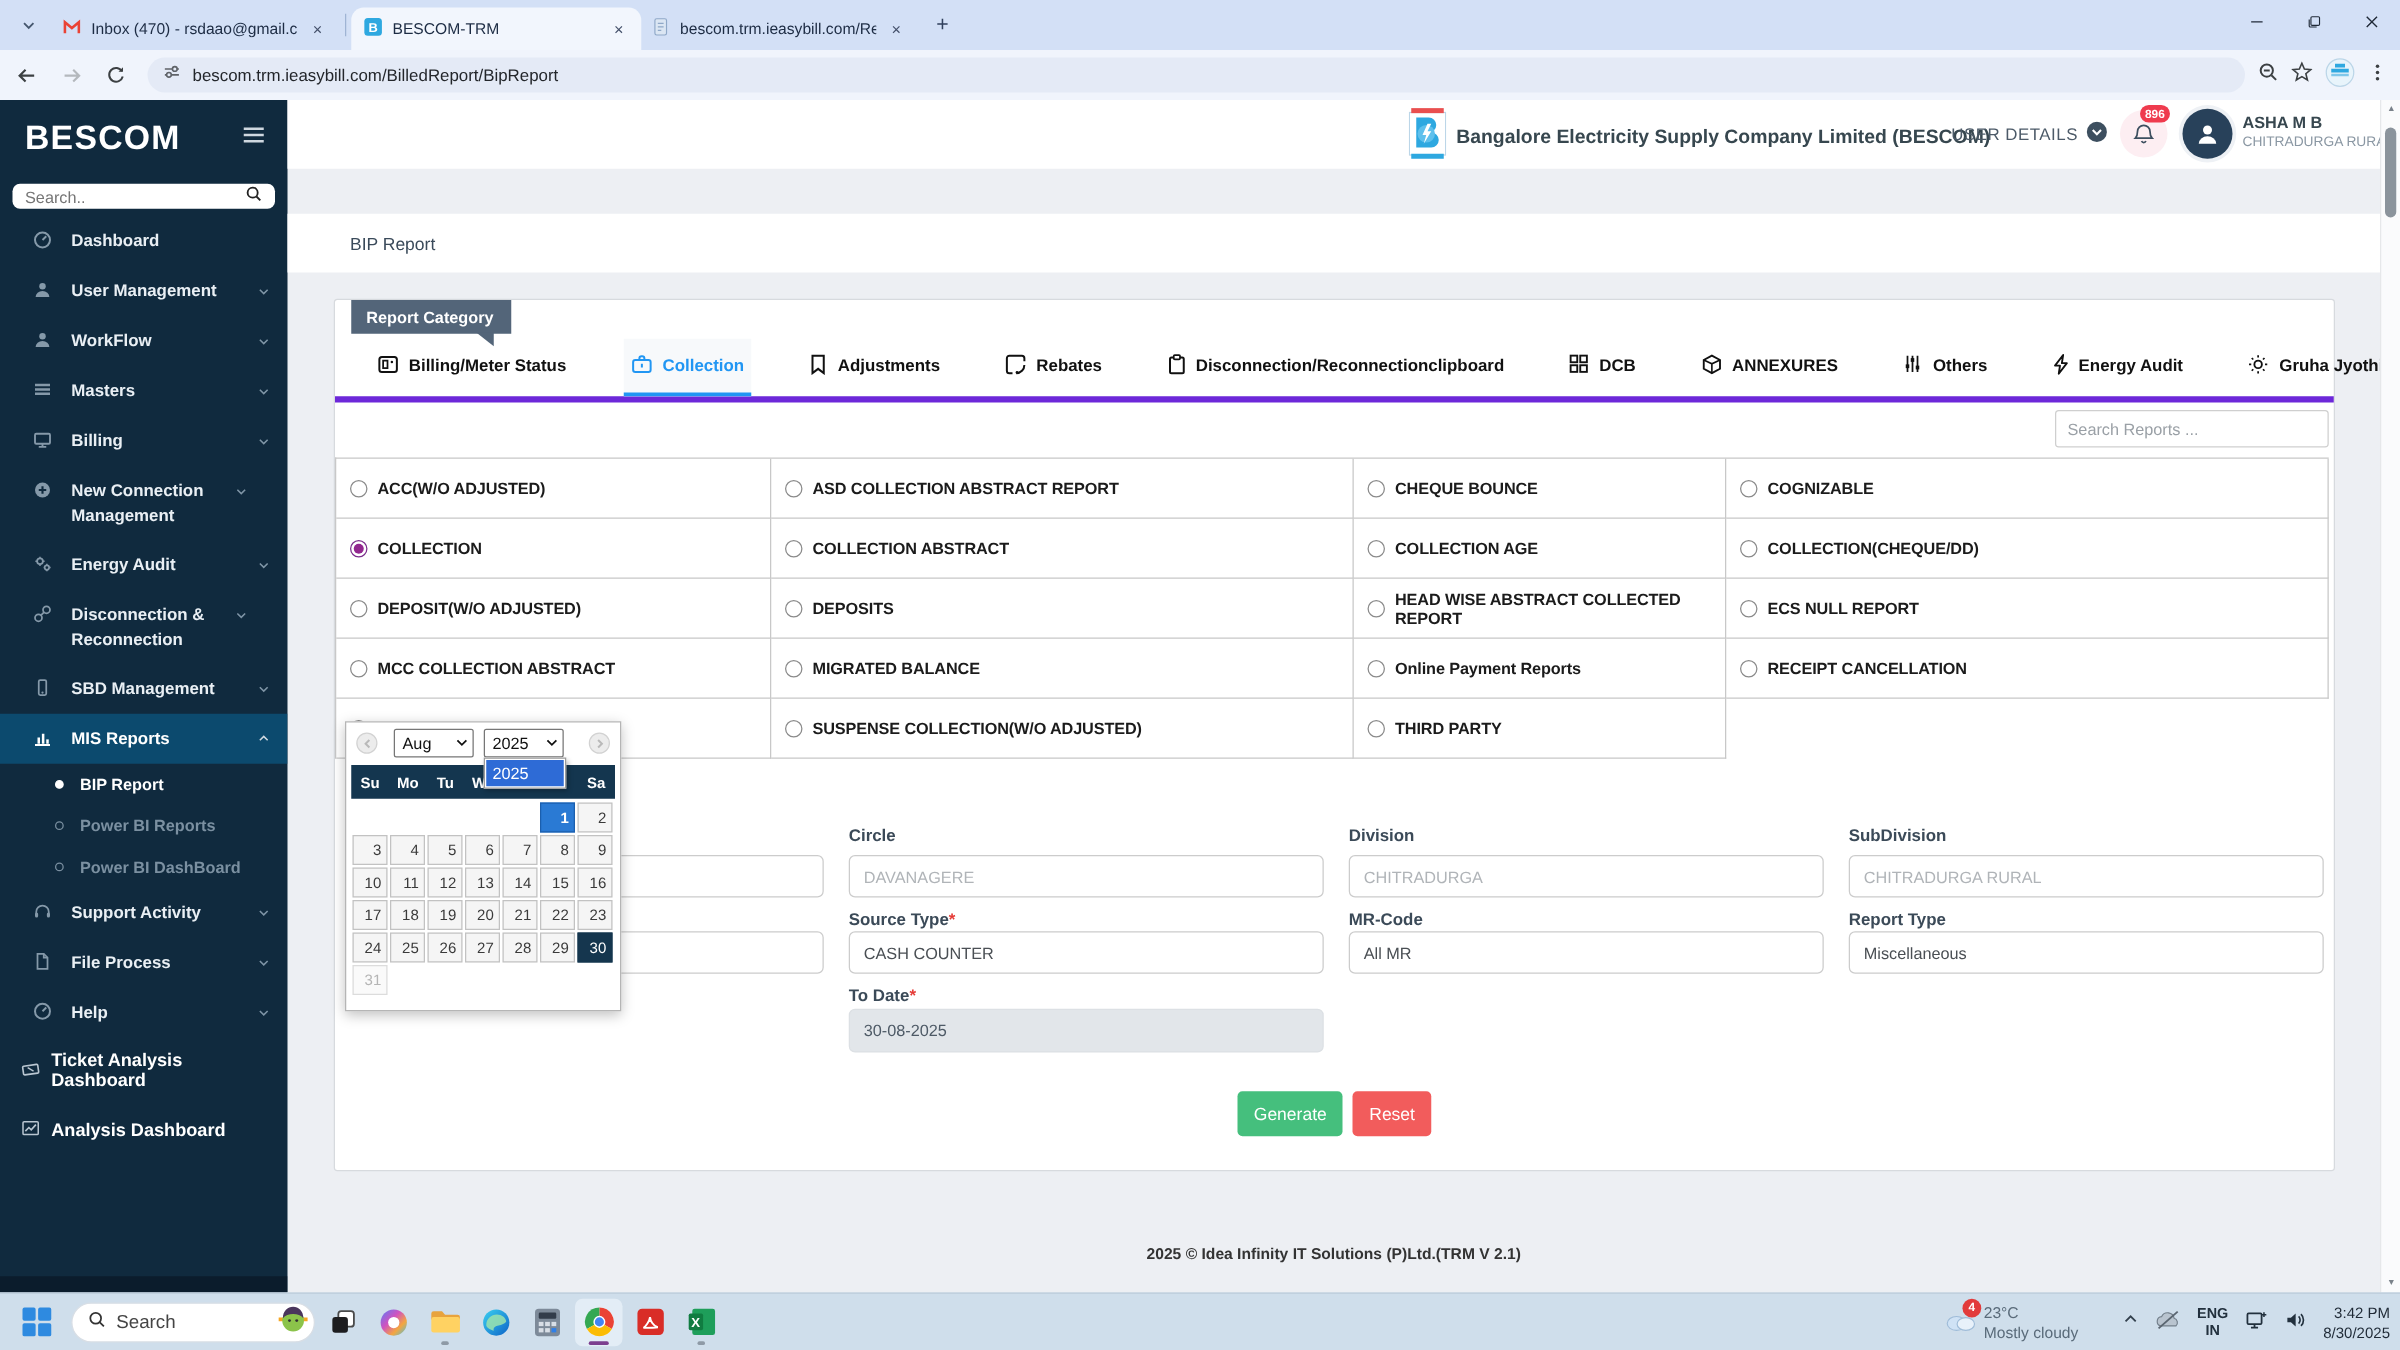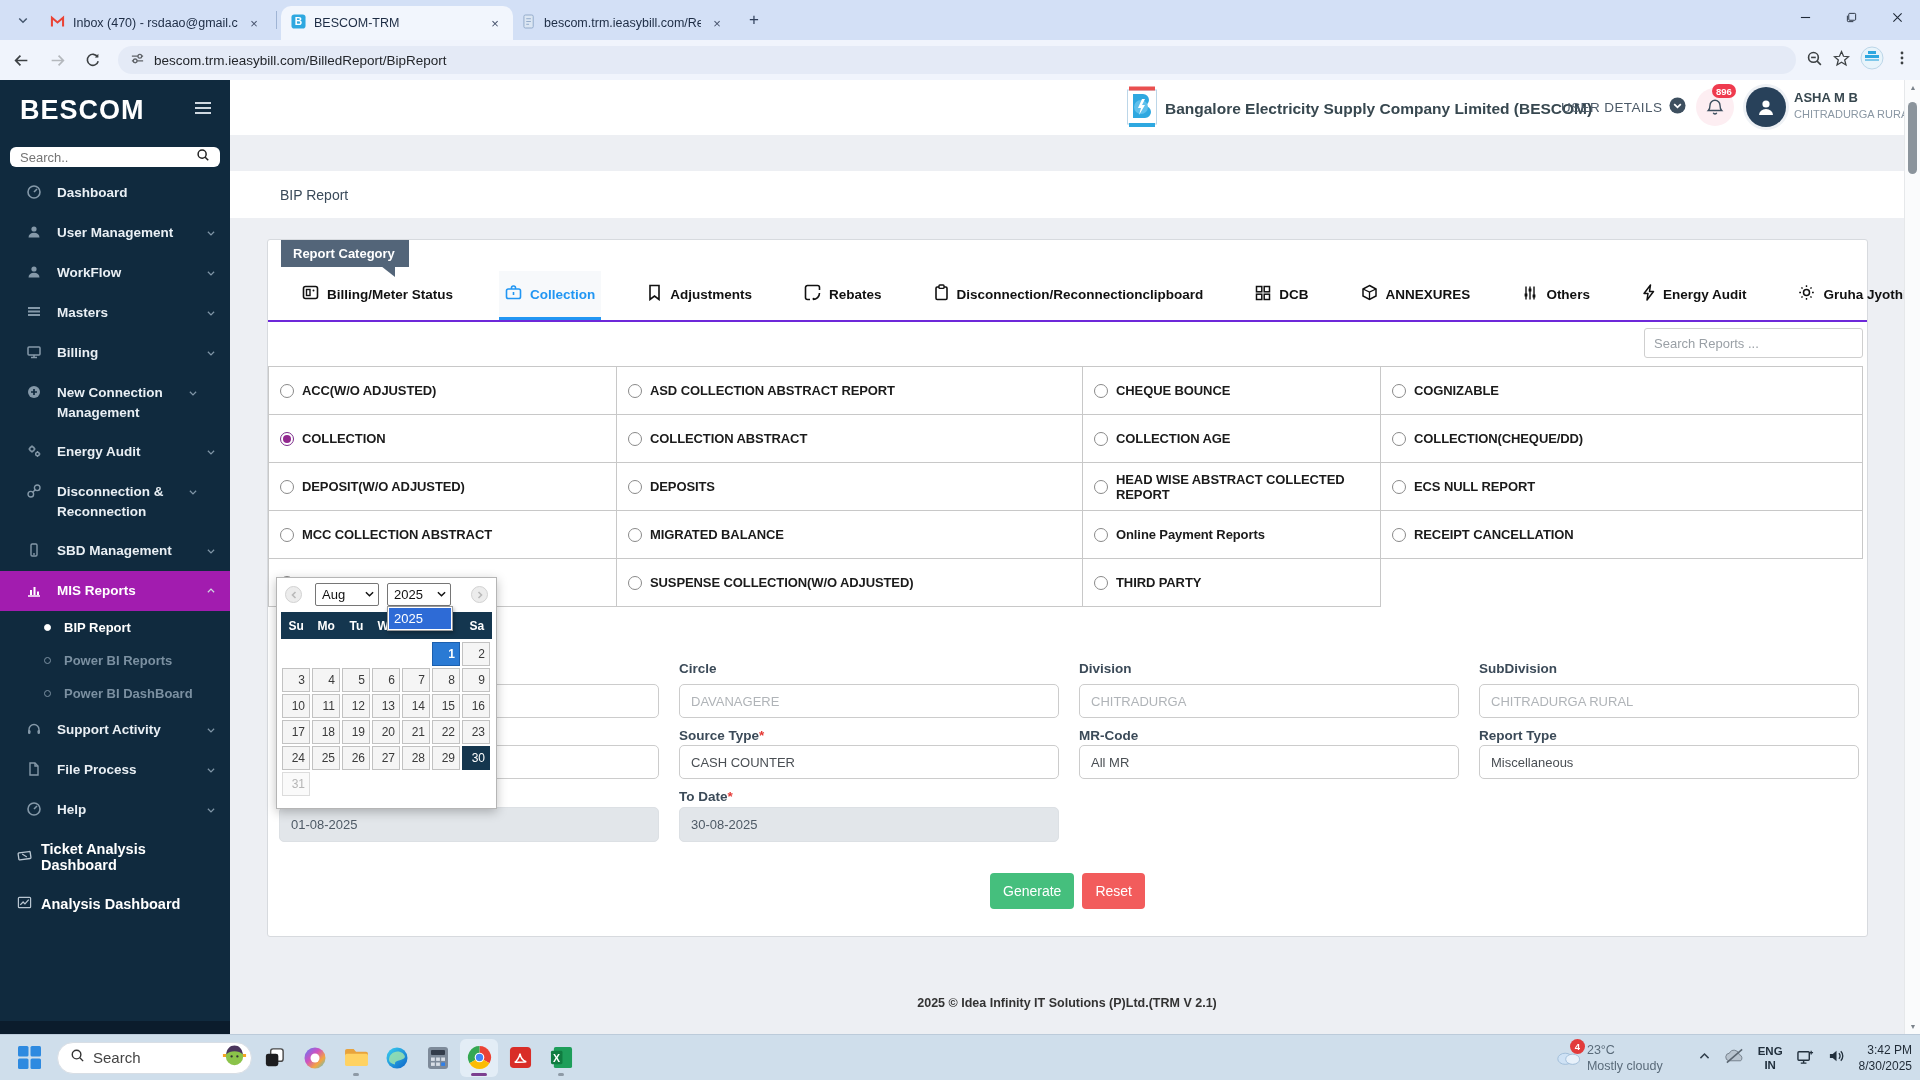--- a/index.html
+++ b/index.html
@@ -27,21 +27,21 @@
   
   .sidebar { position:absolute; left:0; top:80px; width:230px; height:954px; background:#102a3e; color:#e6edf2; overflow:hidden; }
   .sbrand { height:60px; display:flex; align-items:center; justify-content:space-between; padding:0 18px 0 20px; }
   .sbrand .btxt { font-size:27px; font-weight:800; letter-spacing:1px; color:#fff; }
   .ssearch { margin:7px 10px 6px 10px; height:20px; background:#fff; border-radius:6px; display:flex; align-items:center; padding:0 10px; }
   .ssearch input { border:none; outline:none; flex:1; font-size:13px; color:#333; background:transparent; font-family:"Liberation Sans",sans-serif; }
   .sitem { display:flex; align-items:flex-start; padding:10px 14px 10px 26px; gap:15px; font-size:13.5px; font-weight:600; color:#e9eff4; cursor:default; }
   .sitem .sic { width:16px; flex:0 0 16px; margin-top:1px; }
   .sitem .slbl { flex:1; line-height:1.45; }
   .sitem .schev { margin-top:3px; }
-  .sitem.mis { background:#a21caf; }
+  .sitem.mis { background:#0c4a6e; }
   .ssub { display:flex; align-items:center; gap:13px; padding:9px 14px 9px 44px; font-size:13px; font-weight:600; color:#7b90a1; }
   .ssub.on { color:#fff; }
   .dot { width:7px; height:7px; border-radius:50%; border:1.5px solid #7b90a1; flex:0 0 7px; }
   .dot.fill { background:#fff; border-color:#fff; }
   .bigitem { display:flex; align-items:center; gap:8px; padding:11px 10px 11px 16px; font-size:14.5px; font-weight:700; color:#fff; }
   .sfoot { position:absolute; bottom:0; left:0; width:230px; height:13px; background:#0b1c2c; }
 
   
   .apphdr { position:absolute; left:230px; top:80px; width:1690px; height:55px; background:#fff; }
   .hbrandbox { position:absolute; left:897px; top:6px; display:flex; align-items:center; gap:8px; }
@@ -53,21 +53,21 @@
   .unames { position:absolute; left:1564px; top:10px; }
   .uname { font-size:13px; font-weight:700; color:#37474f; }
   .uloc { font-size:11px; color:#8a97a3; margin-top:3px; }
 
   .crumbbar { position:absolute; left:230px; top:171px; width:1690px; height:47px; background:#fff; display:flex; align-items:center; padding-left:50px; font-size:14px; color:#3a4a5a; }
 
   .card { position:absolute; left:267px; top:239px; width:1601px; height:698px; background:#fff; border:1px solid #d7dade; border-radius:3px; }
   .rcbadge { position:absolute; left:13px; top:0; background:#536579; color:#fff; font-size:13px; font-weight:700; padding:6px 14px 6px 12px; }
   .rcbadge:after { content:""; position:absolute; right:14px; bottom:-10px; width:0; height:0; border-top:11px solid #536579; border-left:14px solid transparent; }
 
-  .tabsrow { position:absolute; left:0; top:31px; width:1599px; height:51px; border-bottom:2px solid #6d28d9; display:flex; align-items:stretch; gap:40px; padding-left:28px; }
+  .tabsrow { position:absolute; left:0; top:31px; width:1599px; height:51px; border-bottom:5px solid #6d28d9; display:flex; align-items:stretch; gap:40px; padding-left:28px; }
   .ctab { display:flex; align-items:center; gap:8px; font-size:13.5px; font-weight:700; color:#111; white-space:nowrap; border-bottom:3px solid transparent; padding:0 6px; }
   .ctab.active { color:#2196f3; background:#f7f9fb; border-bottom-color:#2196f3; }
 
   .srchrep { position:absolute; left:1376px; top:88px; width:219px; height:30px; border:1px solid #cfcfcf; border-radius:3px; font-size:13px; padding:0 9px; color:#555; outline:none; font-family:"Liberation Sans",sans-serif; }
   .srchrep::placeholder { color:#9aa0a6; }
 
   .ogrid { position:absolute; left:0; top:126px; width:1595px; display:grid; grid-template-columns:348px 466px 298px 482px; grid-auto-rows:48px; border-top:1px solid #c8c8c8; border-left:1px solid #c8c8c8; }
   .ocell { border-right:1px solid #c8c8c8; border-bottom:1px solid #c8c8c8; display:flex; align-items:center; gap:8px; padding-left:11px; font-size:13px; font-weight:700; color:#1b1b1b; letter-spacing:-.1px; }
   .ocell.blank { border:none; }
   .radio { width:14px; height:14px; border-radius:50%; border:1px solid #8a8a8a; background:#fff; flex:0 0 14px; position:relative; }
@@ -631,23 +631,20 @@
         <span>CASH COUNTER</span>
       </div>
     <div class="ffield dark" style="left:811px; top:505px;">
         <span>All MR</span>
       </div>
     <div class="ffield dark" style="left:1211px; top:505px;">
         <span>Miscellaneous</span>
       </div>
 
     <div class="flabel" style="left:411px; top:549px;"><span>To Date</span><span class="req">*</span></div>
-    <div class="ffield datef" style="left:11px; top:567px;">
-        <span>01-08-2025</span>
-      </div>
     <div class="ffield datef" style="left:411px; top:567px;">
         <span>30-08-2025</span>
       </div>
 
     <div class="btnrow">
       <button class="gbtn gen">Generate</button>
       <button class="gbtn rst">Reset</button>
     </div>
   </div>
 

